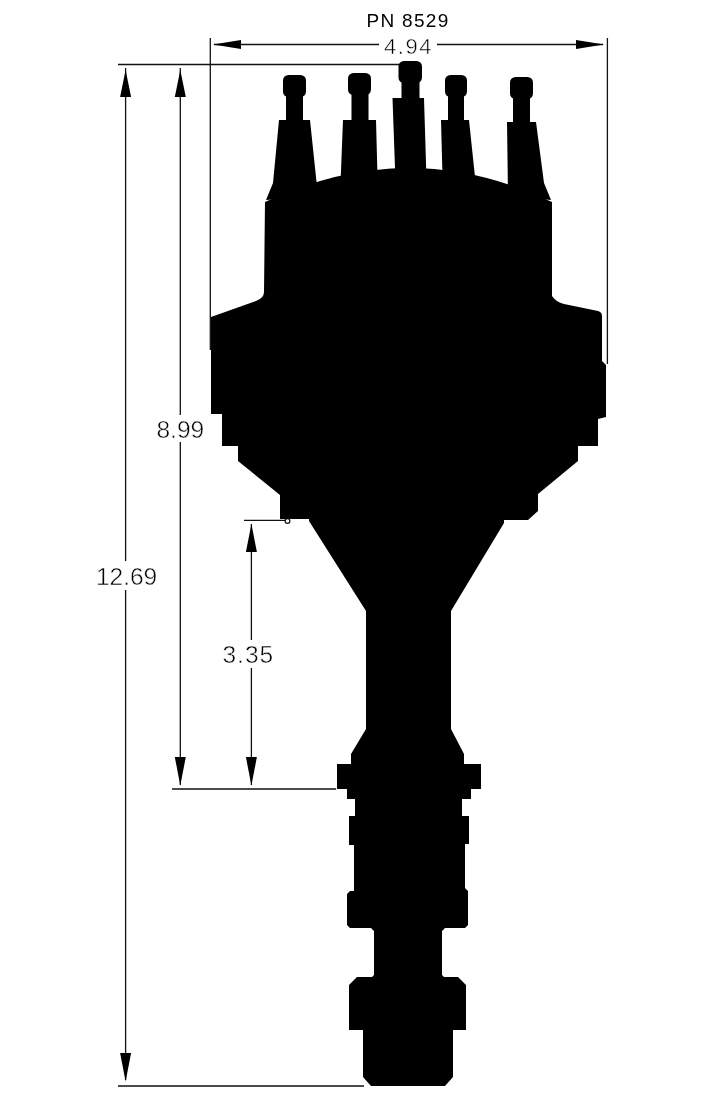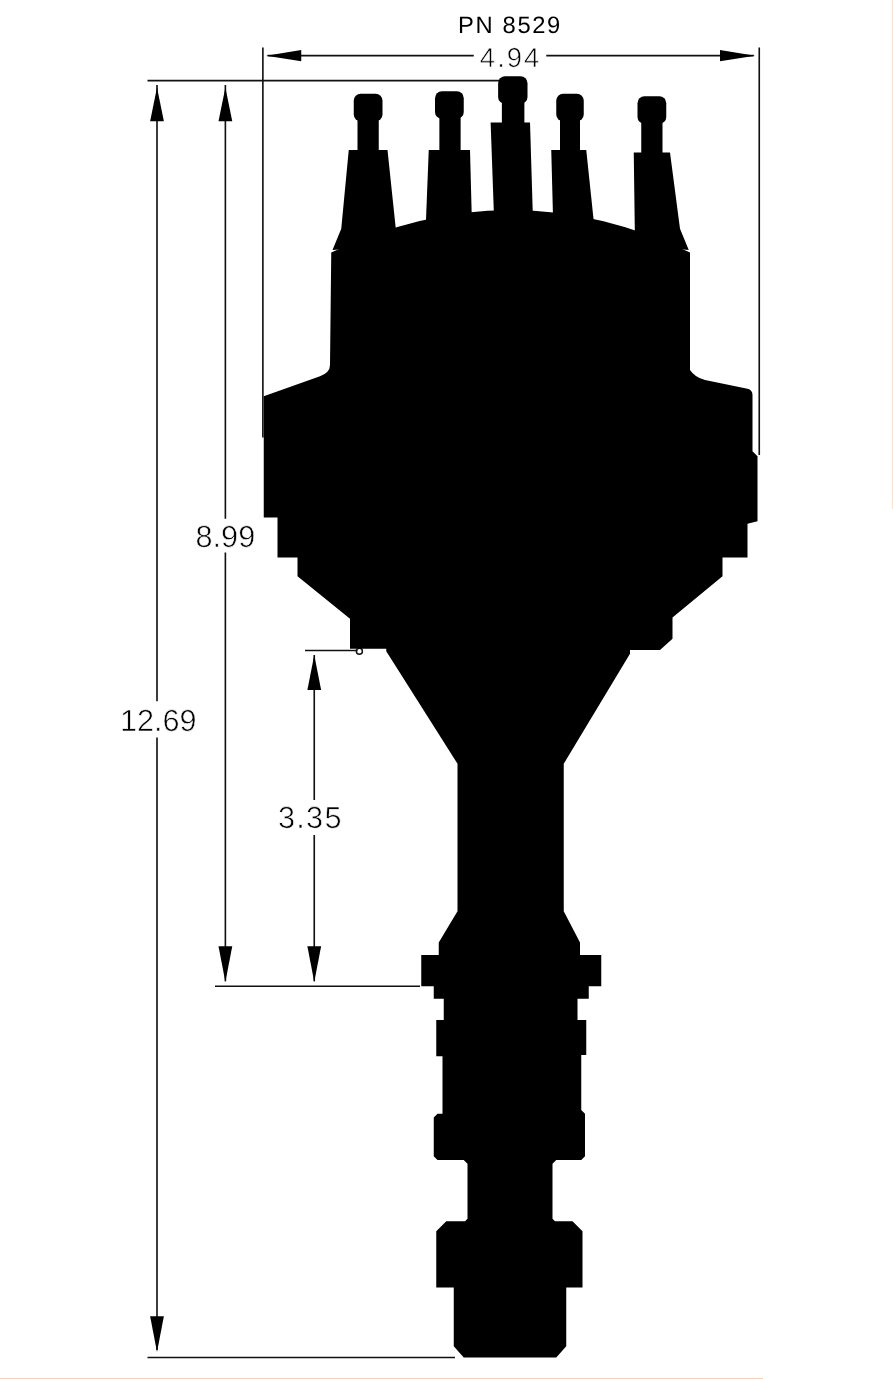--- a/index.html
+++ b/index.html
@@ -1,16 +1,16 @@
 <!DOCTYPE html>
 <html><head>
 <meta charset="utf-8">
 <style>
   html,body{margin:0;padding:0;background:#ffffff;}
-  .wrap{width:714px;height:1103px;position:relative;background:#f97316;overflow:hidden;}
+  .wrap{width:714px;height:1103px;position:relative;background:#c2410c;overflow:hidden;}
   svg{display:block;}
   text{font-family:"Liberation Sans", sans-serif;fill:#000;}
 </style>
 </head>
 <body>
 <div class="wrap">
 <svg width="714" height="1103" viewBox="0 0 714 1103">
 
   <rect x="0" y="0" width="714" height="1103" fill="#ffffff"></rect>
 

